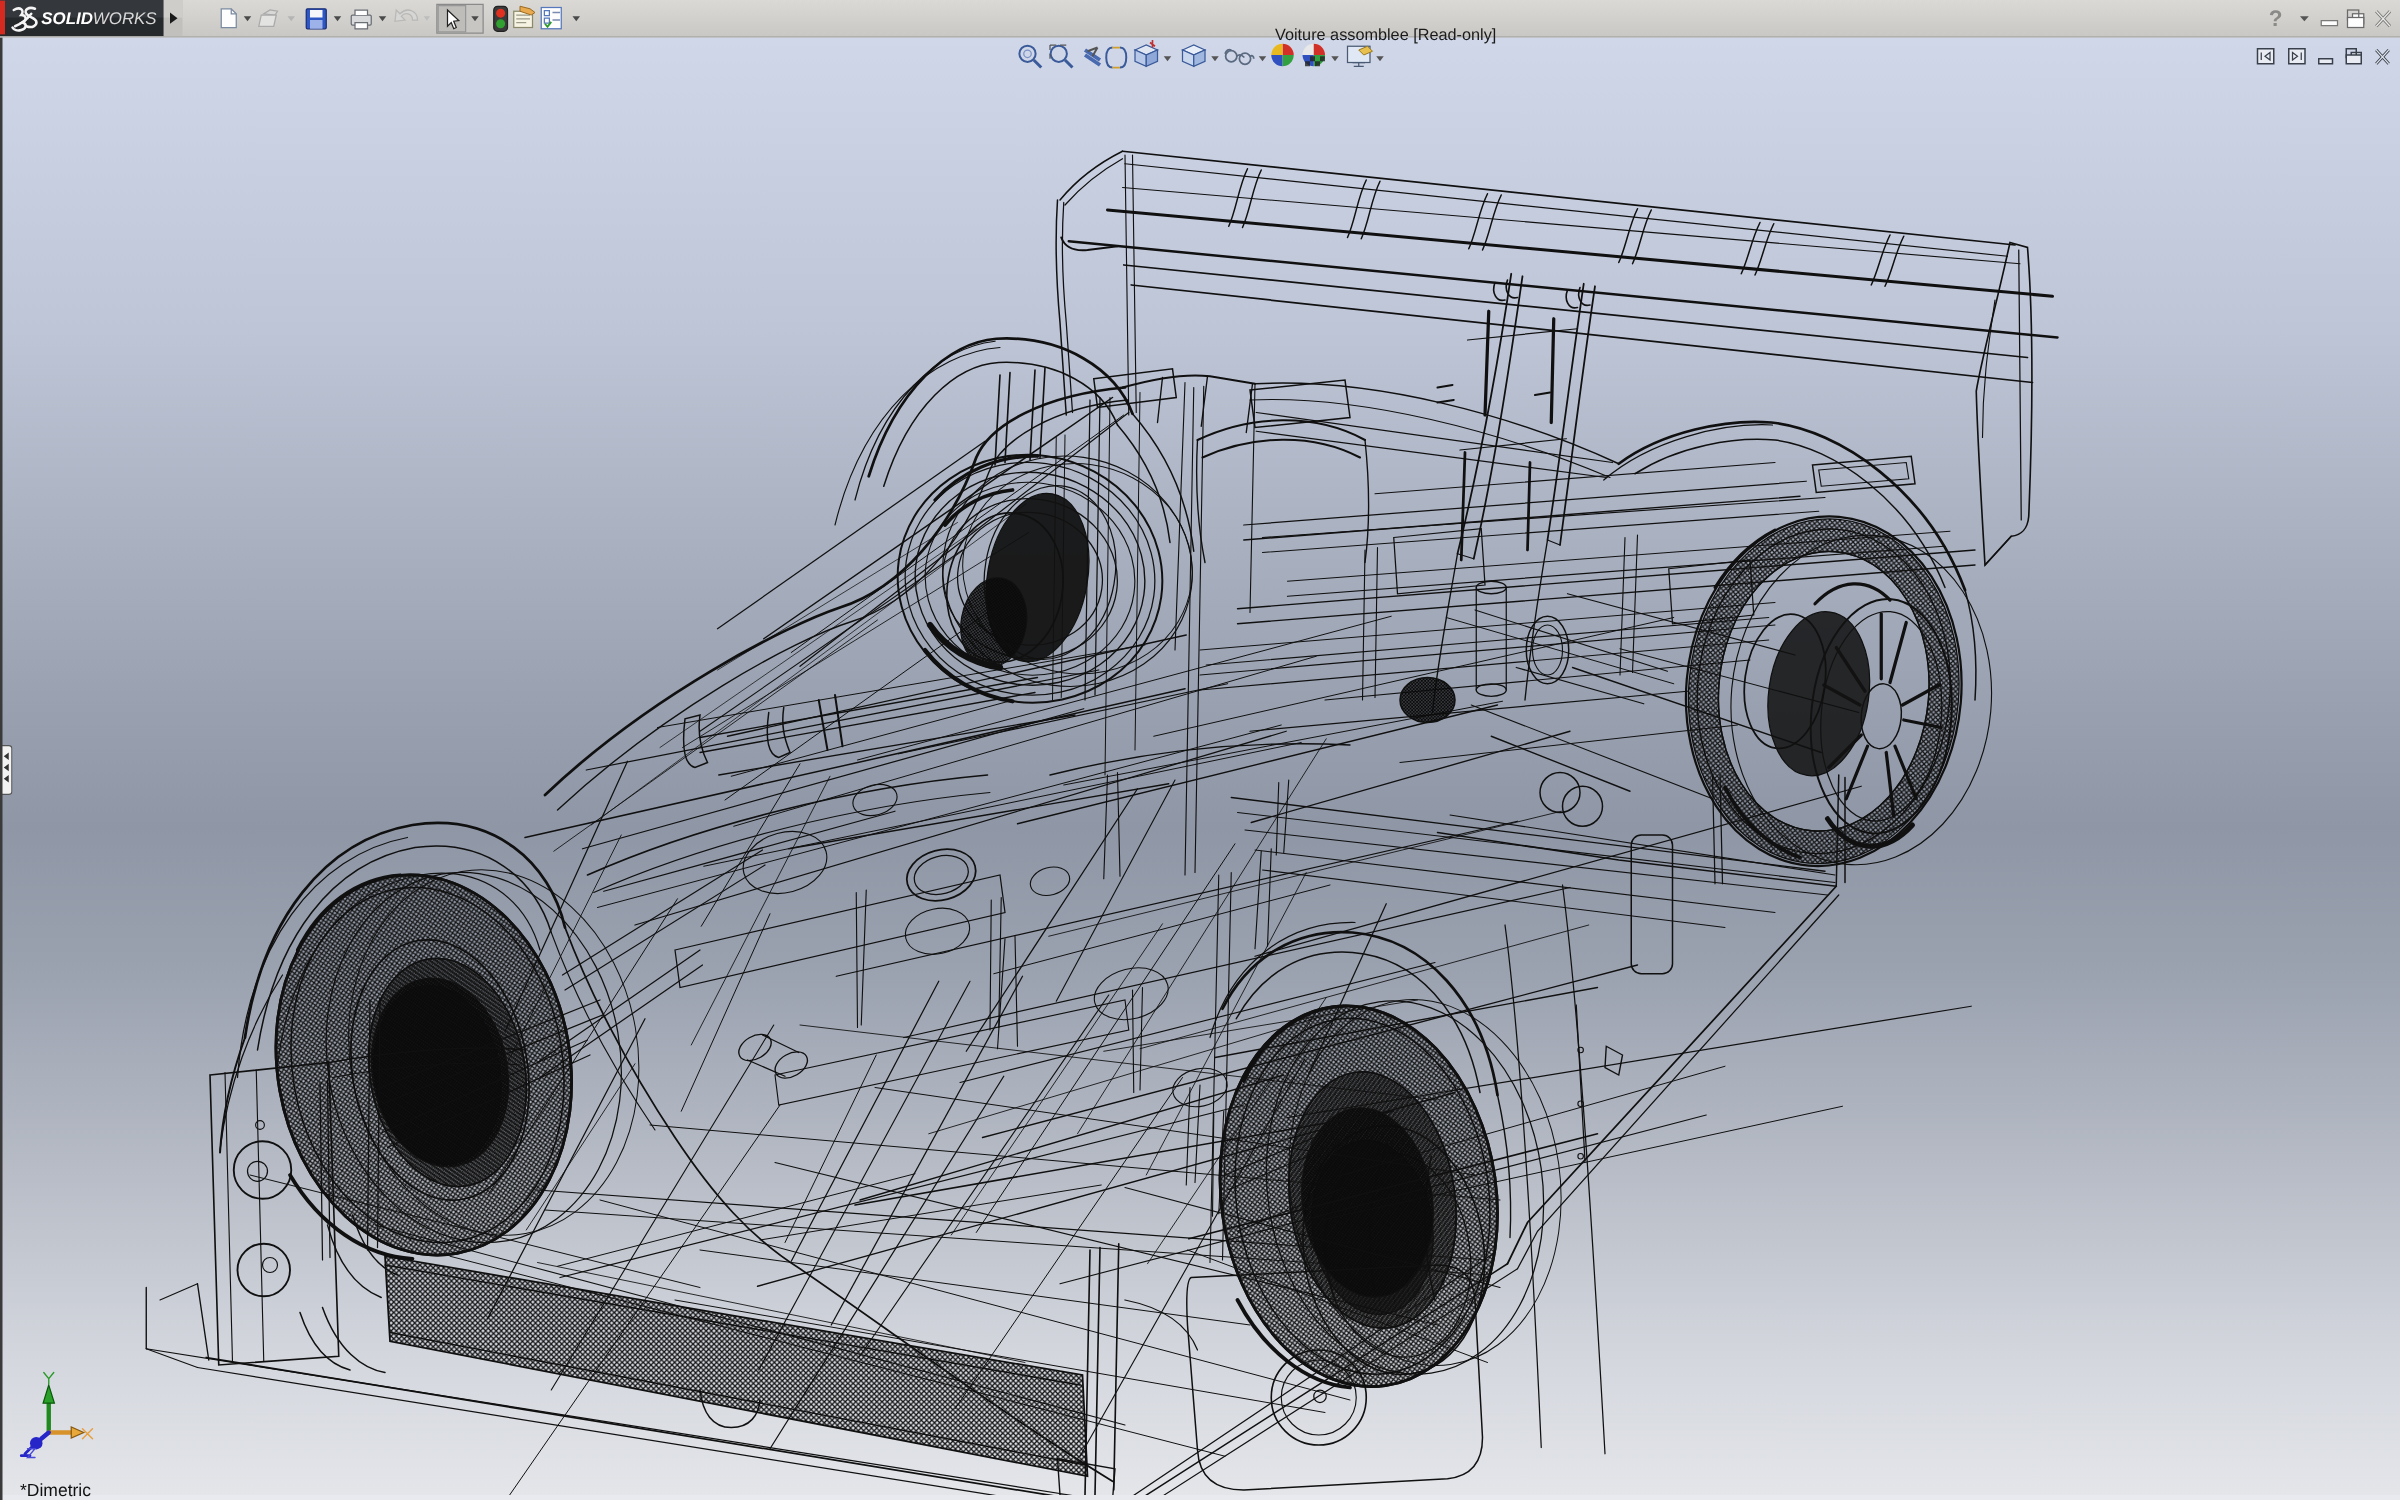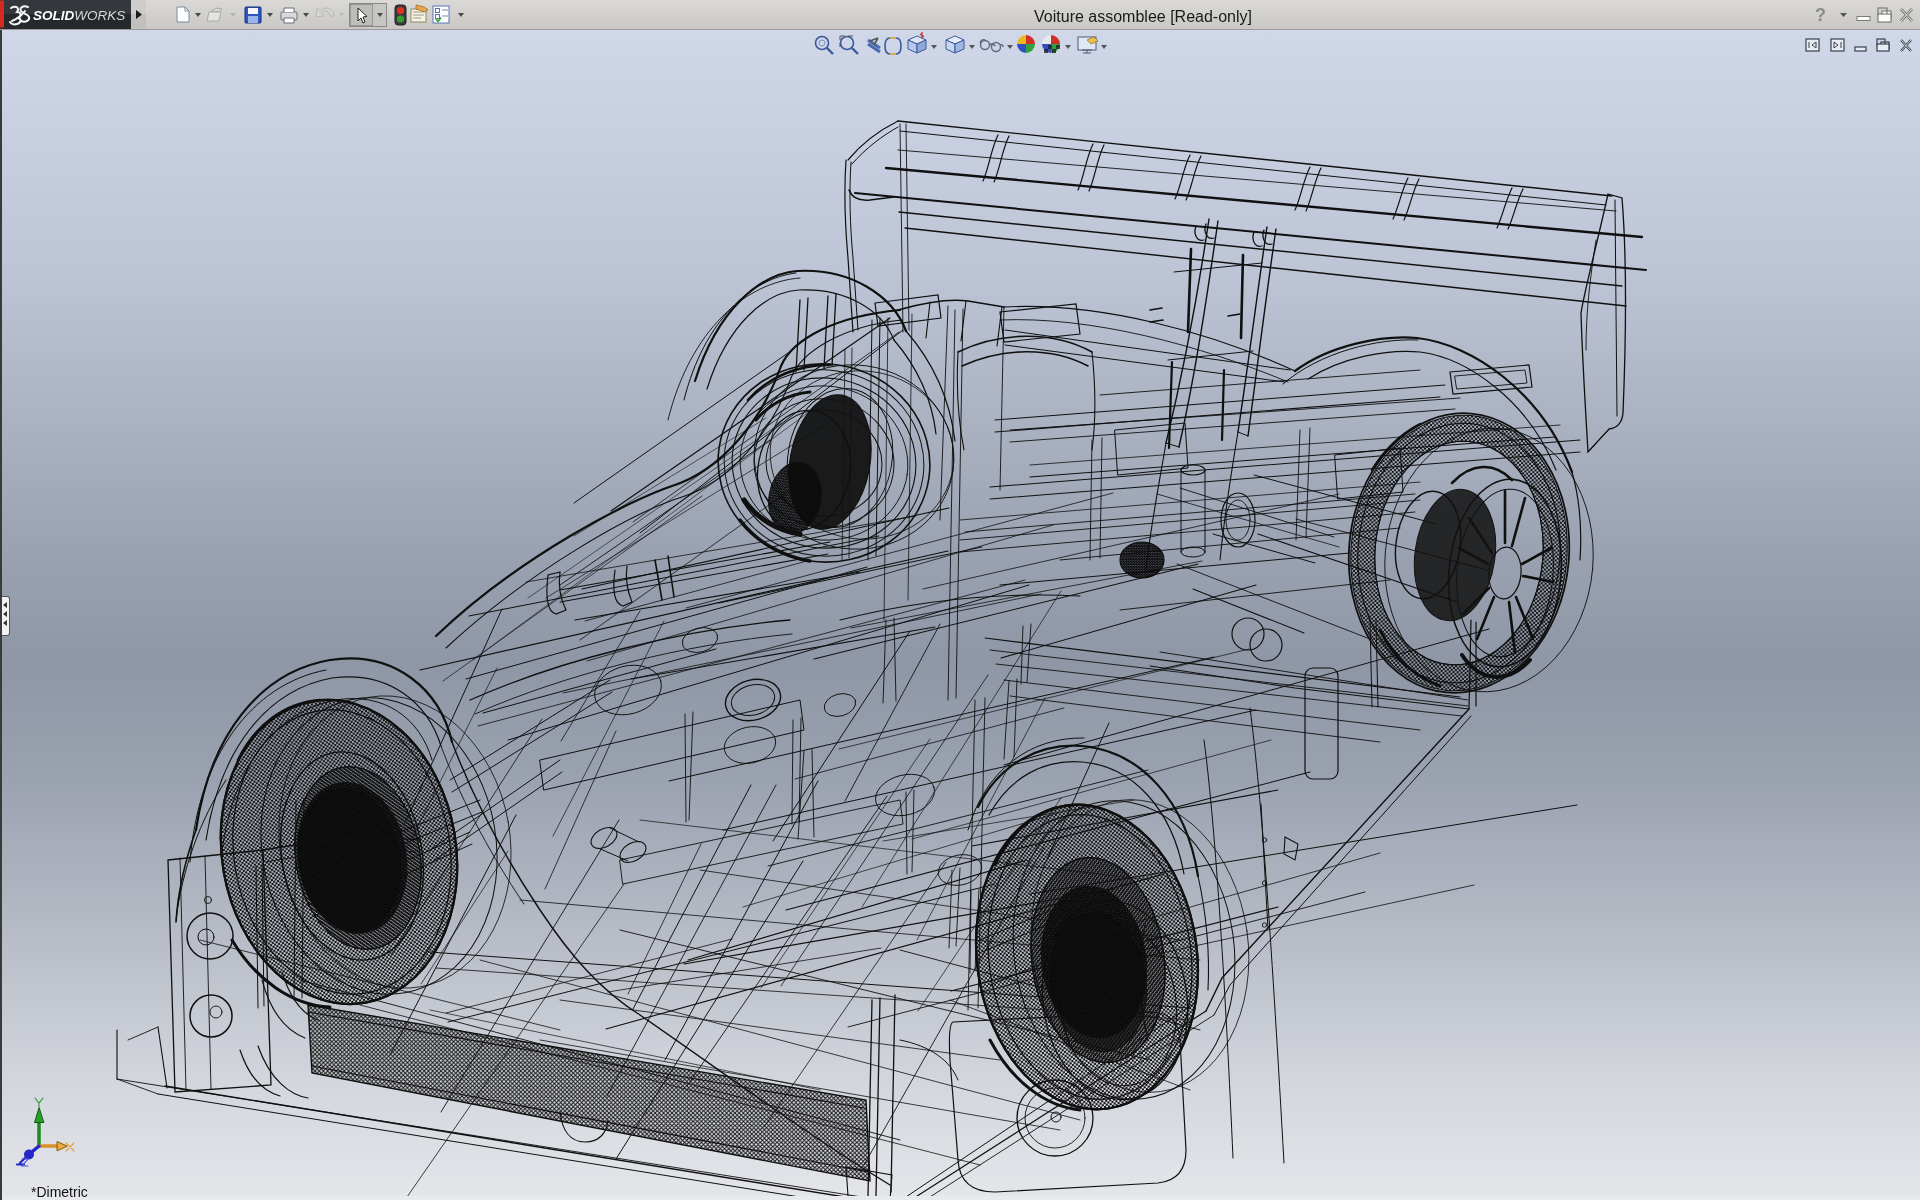--- a/index.html
+++ b/index.html
@@ -1,18 +1,18 @@
 <!DOCTYPE html>
 <html><head><meta charset="utf-8"><style>
 html,body{margin:0;padding:0;width:1920px;height:1200px;overflow:hidden;font-family:"Liberation Sans",sans-serif;background:#fff;}
 #titlebar{position:absolute;left:0;top:0;width:1920px;height:29px;background:linear-gradient(#dbd9d6,#cac8c5);border-bottom:1px solid #9a9a98;z-index:10;}
-#title{position:absolute;left:1020px;top:8px;width:246px;text-align:center;font-size:16px;color:#1a1a1a;}
+#title{position:absolute;left:1020px;top:20px;width:246px;text-align:left;font-size:13px;color:#1a1a1a;}
 #viewport{position:absolute;left:0;top:30px;width:1920px;height:1170px;background:linear-gradient(#d0d7e8 0%,#bec5d6 20%,#9aa2b1 45%,#8f97a6 54%,#99a0ae 63%,#b8bdc7 78%,#d3d6dd 90%,#e4e6ea 100%);z-index:1;}
 #lefttab{position:absolute;left:0;top:596px;width:9px;height:38px;background:#f2f2f2;border:1px solid #555;border-left:none;border-radius:0 3px 3px 0;z-index:3;}
-#dimetric{position:absolute;left:31px;top:1184px;font-size:14px;color:#111;z-index:3;}
+#dimetric{position:absolute;left:16px;top:1184px;font-size:14px;color:#111;z-index:3;}
 #leftedge{position:absolute;left:0;top:30px;width:2px;height:1170px;background:#3a3a3a;z-index:4;}
 svg{shape-rendering:geometricPrecision;}
 </style></head>
 <body>
 <div id="viewport"></div>
 <svg id="car" width="1920" height="1200" viewBox="0 0 1920 1200" xmlns="http://www.w3.org/2000/svg" style="position:absolute;left:0;top:0;z-index:2">
 
 <defs>
 <pattern id="xh" width="4" height="4" patternUnits="userSpaceOnUse">
  <path d="M0,4 L4,0 M0,0 L4,4" stroke="#141414" stroke-width="1.0"></path>

